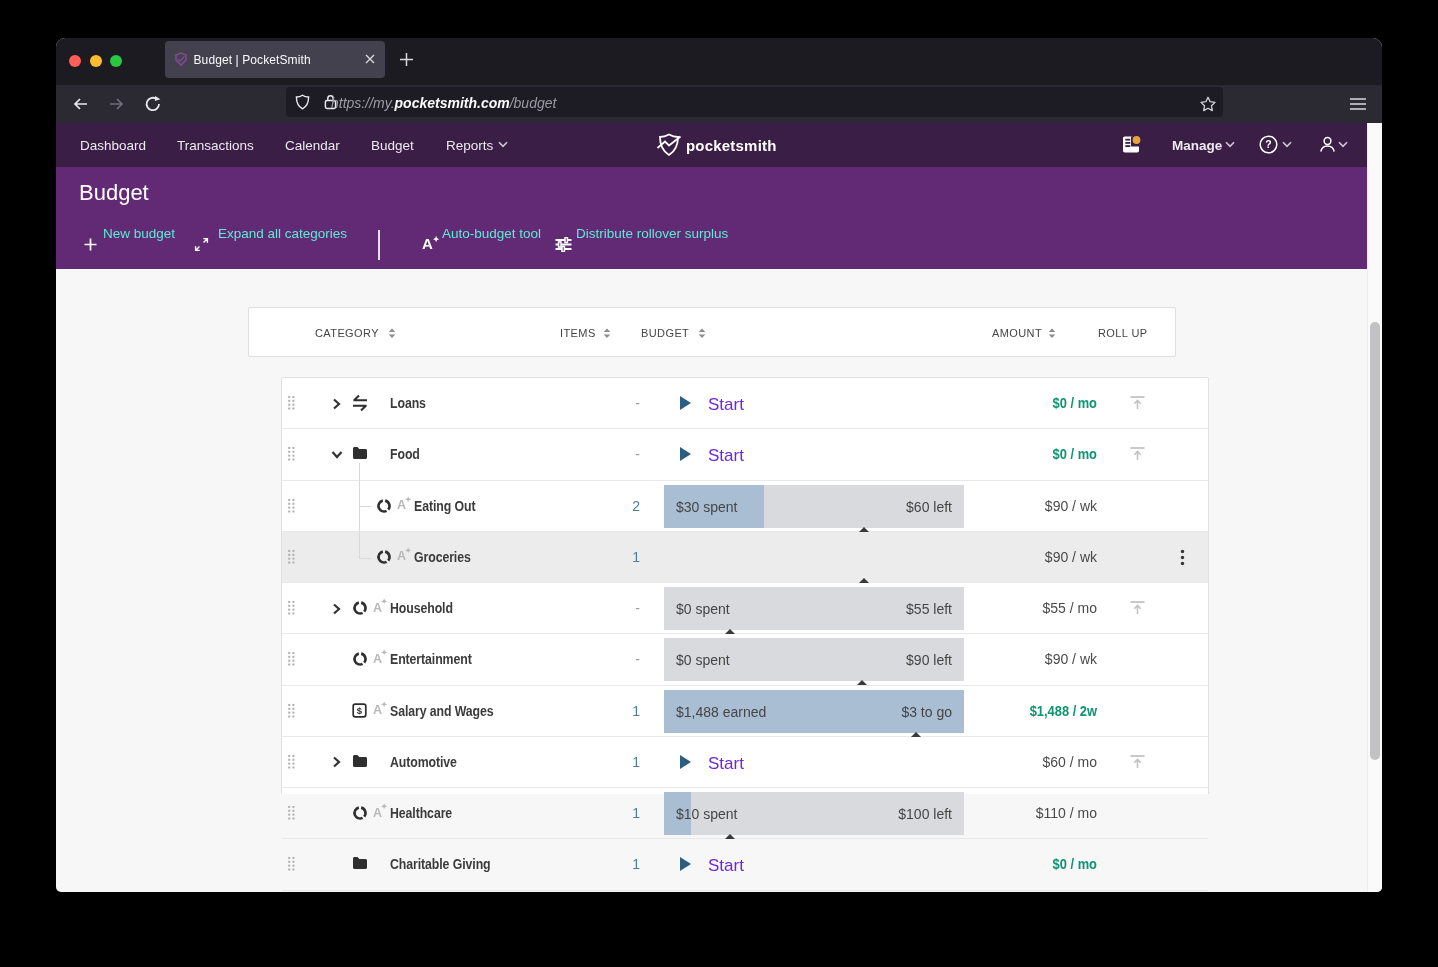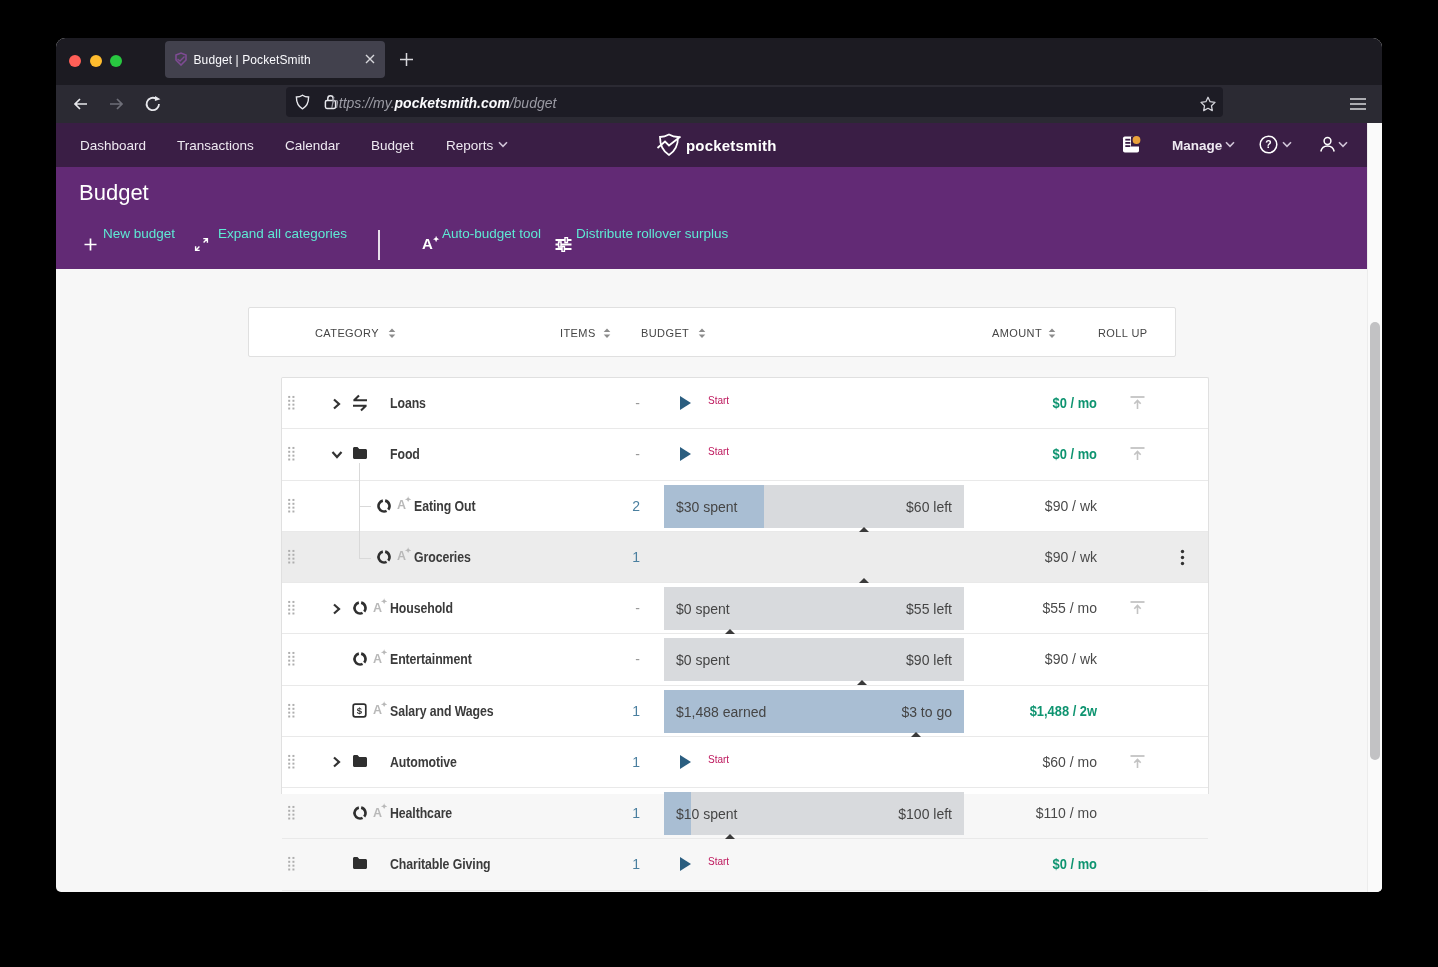--- a/index.html
+++ b/index.html
@@ -39,21 +39,21 @@
   .cname { position:absolute; top:50%; margin-top:-8px; font-size:14px; font-weight:700; color:#3b3b3b; letter-spacing:-.1px; transform:scaleX(.88); transform-origin:0 50%; }
   .items { position:absolute; left:290px; width:68px; top:50%; margin-top:-8px; font-size:14px; text-align:right; }
   .items.num { color:#4a7f9f; }
   .items.dash { color:#9a9a9a; }
   .bzone { position:absolute; left:382px; top:0; width:300px; height:100%; }
   .bar { position:absolute; left:0; top:4px; width:300px; height:43px; background:#d8dadd; overflow:hidden; }
   .fill { position:absolute; left:0; top:0; height:100%; background:#a9bed3; }
   .btext { position:absolute; top:14px; font-size:14px; color:#454545; }
   .marker { position:absolute; width:0; height:0; border-left:5.5px solid transparent; border-right:5.5px solid transparent; border-bottom:5.5px solid #3a3a3a; top:46px; }
   .play { position:absolute; left:16px; top:50%; margin-top:-7px; width:0; height:0; border-left:11px solid #2b5e80; border-top:7px solid transparent; border-bottom:7px solid transparent; }
-  .start { position:absolute; left:44px; top:50%; margin-top:-8px; font-size:10px; color:#be185d; }
+  .start { position:absolute; left:44px; top:50%; margin-top:-8px; font-size:17px; color:#6d28d9; }
   .amount { position:absolute; left:650px; width:165px; top:50%; margin-top:-8px; font-size:14px; color:#4a4a4a; text-align:right; }
   .amount.green { color:#0e9470; font-weight:700; transform:scaleX(.92); transform-origin:100% 50%; }
   .pin { position:absolute; left:848px; top:50%; margin-top:-7px; }
   .menu3 { position:absolute; left:898px; top:50%; margin-top:-8px; }
   .tree { position:absolute; background:#d9d9d9; }
 
   
   #sbtrack { position:absolute; right:0; top:85px; width:15px; height:769px; background:#fafafa; border-left:1px solid #ececec; }
   #sbthumb { position:absolute; left:1.5px; top:199px; width:10px; height:438px; border-radius:5px; background:#c2c2c4; }
 </style>

